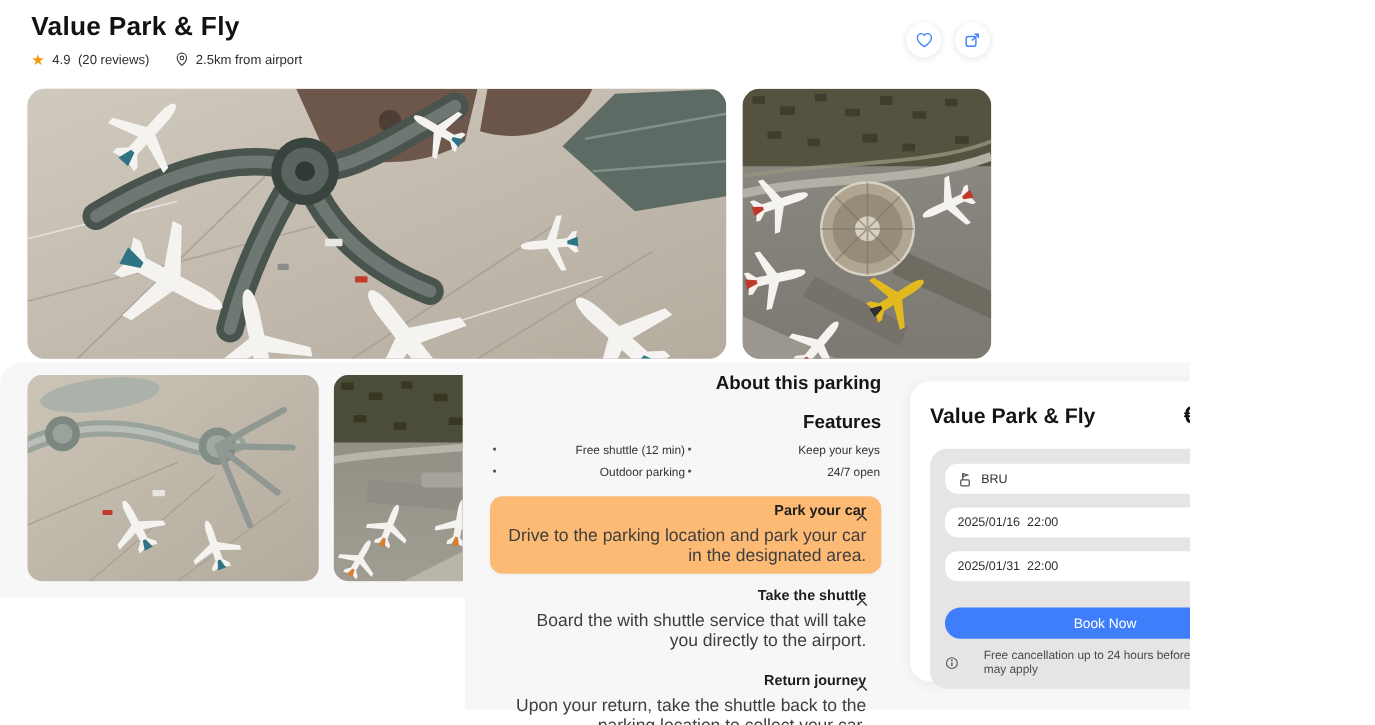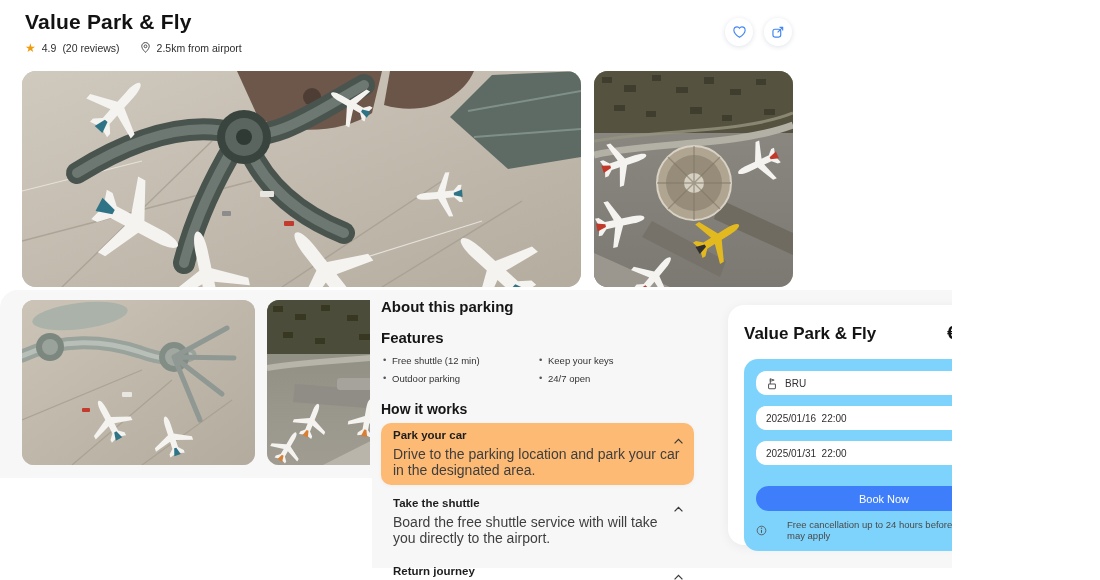--- a/index.html
+++ b/index.html
@@ -25,21 +25,21 @@
 
   
   .photo { position:absolute; overflow:hidden; background:#c3bcb0; }
   .photo svg { display:block; }
   .photo-main  { left:22px;  top:71px;  width:559px; height:216px; border-radius:14px; }
   .photo-side  { left:594px; top:71px;  width:199px; height:216px; border-radius:14px; }
   .photo-t1    { left:22px;  top:300px; width:233px; height:165px; border-radius:12px; }
   .photo-t2    { left:267px; top:300px; width:103px; height:165px; border-radius:12px 0 0 12px; }
 
   
-  .mid-col { position:absolute; left:381px; top:290px; width:313px; height:278px; }
+  .mid-col { position:absolute; left:392px; top:290px; width:313px; height:278px;text-align:right; }
   .h-section { font-size:15px; font-weight:700; color:#161616; }
   .about-h { margin-top:8px; }
   .about-p { margin-top:9px; font-size:9.5px; line-height:1.5; color:#3c3c3c; }
   .features-h { margin-top:14px; }
   .feature-cols { display:flex; margin-top:9px; }
   .feature-col { width:156px; list-style:none; }
   .feature-col li { font-size:9.5px; color:#333; margin-bottom:7px; padding-left:11px; position:relative; }
   .feature-col li::before { content:"•"; position:absolute; left:2px; top:-1px; color:#555; }
   .how-h { margin-top:10px; font-size:14px; }
   .step { position:relative; margin-top:6px; padding:6px 12px 7px 12px; }
@@ -49,21 +49,21 @@
   .step-chevron { position:absolute; right:10px; top:8px; cursor:pointer; }
 
   
   .book-card { position:absolute; left:728px; top:305px; width:312px; height:240px;
                background:#fff; border-radius:16px; box-shadow:0 2px 12px rgba(0,0,0,.06); padding:17px 16px 0 16px; }
   .book-head { display:flex; justify-content:space-between; align-items:baseline; }
   .book-title { font-size:17px; font-weight:700; color:#141414; }
   .price-wrap { display:flex; align-items:baseline; }
   .price { font-size:19px; font-weight:700; color:#121212; }
   .price-unit { font-size:10px; color:#8a8a8a; }
-  .form-panel { margin-top:15px; background:#7dd3fc; border-radius:14px; padding:12px 12px 10px 12px; }
+  .form-panel { margin-top:15px; background:#e5e5e5; border-radius:14px; padding:12px 12px 10px 12px; }
   .field { height:24px; background:#fff; border-radius:10px; display:flex; align-items:center;
            padding:0 10px; margin-bottom:11px; cursor:pointer; }
   .field-text { font-size:10px; color:#2f2f2f; white-space:pre; }
   .field .lead-icon { margin-right:7px; display:flex; }
   .field .trail { margin-left:auto; display:flex; }
   .book-btn { width:100%; height:25px; margin-top:10px; border:none; border-radius:13px;
               background:#3e7efb; color:#fff; font-size:11px; font-family:"Liberation Sans",sans-serif; cursor:pointer; }
   .cancel-note { margin-top:8px; display:flex; align-items:center; justify-content:center; gap:20px;
                  font-size:9.5px; color:#4a4a4a; }
 </style>
@@ -274,35 +274,34 @@
       <ul class="feature-col">
         <li>Free shuttle (12 min)</li>
         <li>Outdoor parking</li>
       </ul>
       <ul class="feature-col">
         <li>Keep your keys</li>
         <li>24/7 open</li>
       </ul>
     </div>
 
-    <h2 class="h-section how-h">How it works</h2>
 
     <div class="step open-card">
       <div class="step-title">Park your car</div>
       <div class="step-desc">Drive to the parking location and park your car in the designated area.</div>
       <span class="step-chevron">
         <svg width="11" height="8" viewBox="0 0 14 10">
             <polyline points="2,8 7,3 12,8" fill="none" stroke="#3a3a3a" stroke-width="1.6"></polyline>
           </svg>
       </span>
     </div>
 
     <div class="step">
       <div class="step-title">Take the shuttle</div>
-      <div class="step-desc">Board the free shuttle service with will take you directly to the airport.</div>
+      <div class="step-desc">Board the with shuttle service that will take you directly to the airport.</div>
       <span class="step-chevron">
         <svg width="11" height="8" viewBox="0 0 14 10">
             <polyline points="2,8 7,3 12,8" fill="none" stroke="#3a3a3a" stroke-width="1.6"></polyline>
           </svg>
       </span>
     </div>
 
     <div class="step">
       <div class="step-title">Return journey</div>
       <div class="step-desc">Upon your return, take the shuttle back to the parking location to collect your car.</div>

